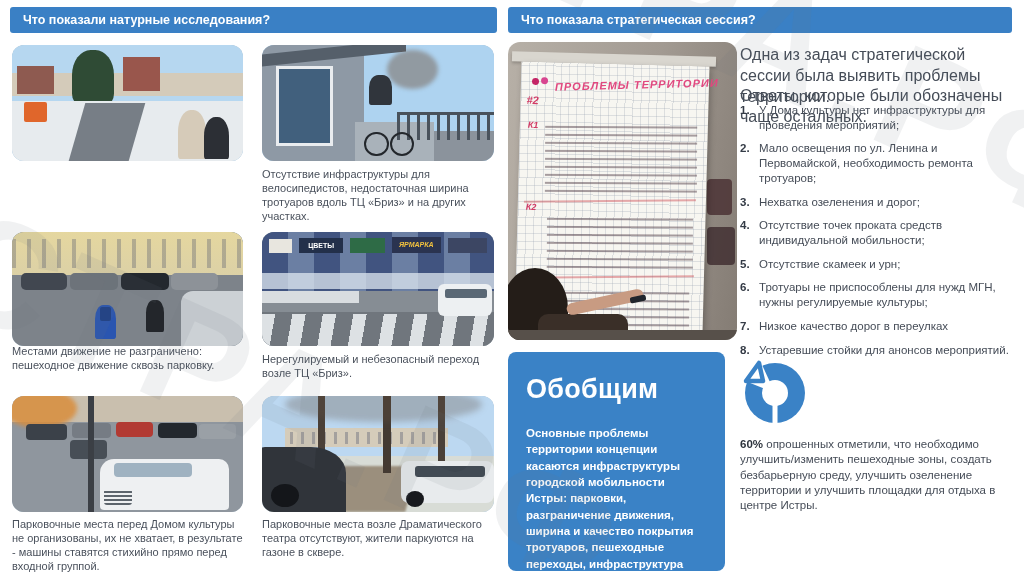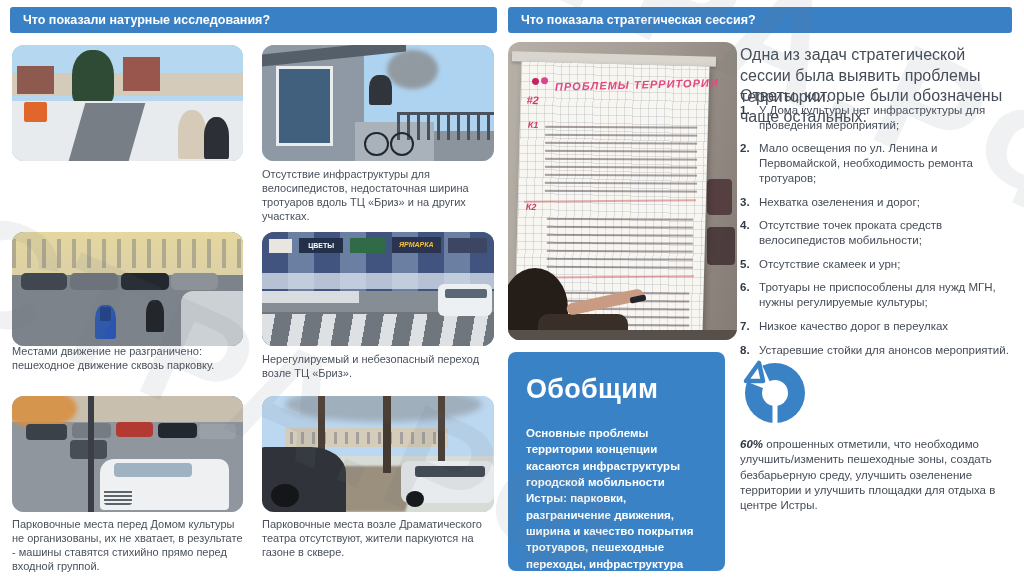--- a/index.html
+++ b/index.html
@@ -24,21 +24,21 @@
   .plist{position:absolute;left:740px;top:103px;width:280px;z-index:2;}
   .li{display:flex;gap:6px;margin-bottom:9px;font-size:11.5px;line-height:1.28;color:#454c57;}
   .li .n{font-weight:bold;color:#343b46;min-width:13px;}
   
   .sumbox{position:absolute;left:508px;top:352px;width:217px;height:219px;background:#3a82c6;
           border-radius:8px;box-sizing:border-box;padding:22px 18px;color:#fff;z-index:2;}
   .sumbox h2{margin:0;font-size:27px;letter-spacing:.3px;}
   .sumbox p{margin:20px 0 0 0;font-size:11.5px;font-weight:bold;line-height:1.42;}
   
   .stat{position:absolute;left:740px;top:437px;width:280px;font-size:11.5px;line-height:1.33;color:#454c57;z-index:2;}
-  .stat b{color:#2e353e;font-style:italic;}
+  .stat b{color:#2e353e;}
   #donut{position:absolute;left:733px;top:353px;z-index:2;}
   
   #flip{position:absolute;left:508px;top:42px;width:229px;height:298px;border-radius:12px;overflow:hidden;
         background:linear-gradient(100deg,#b7b0a7 0%,#a29a92 55%,#847c74 100%);z-index:1;}
   .sheet{position:absolute;left:10px;top:22px;width:188px;height:268px;background:#f7f6f1;
          transform:rotate(1.5deg);box-shadow:2px 3px 6px rgba(0,0,0,.25);
          background-image:
            repeating-linear-gradient(0deg, rgba(150,160,175,.28) 0 1px, transparent 1px 8px),
            repeating-linear-gradient(90deg, rgba(150,160,175,.28) 0 1px, transparent 1px 8px);}
   .fliptitle{position:absolute;left:34px;top:14px;color:#e0487f;font-weight:bold;font-style:italic;
@@ -199,21 +199,21 @@
     <div class="li">
         <span class="n">2.</span>
         <span>Мало освещения по ул. Ленина и Первомайской, необходимость ремонта тротуаров;</span>
       </div>
     <div class="li">
         <span class="n">3.</span>
         <span>Нехватка озеленения и дорог;</span>
       </div>
     <div class="li">
         <span class="n">4.</span>
-        <span>Отсутствие точек проката средств велосипедистов мобильности;</span>
+        <span>Отсутствие точек проката средств индивидуальной мобильности;</span>
       </div>
     <div class="li">
         <span class="n">5.</span>
         <span>Отсутствие скамеек и урн;</span>
       </div>
     <div class="li">
         <span class="n">6.</span>
         <span>Тротуары не приспособлены для нужд МГН, нужны регулируемые культуры;</span>
       </div>
     <div class="li">

